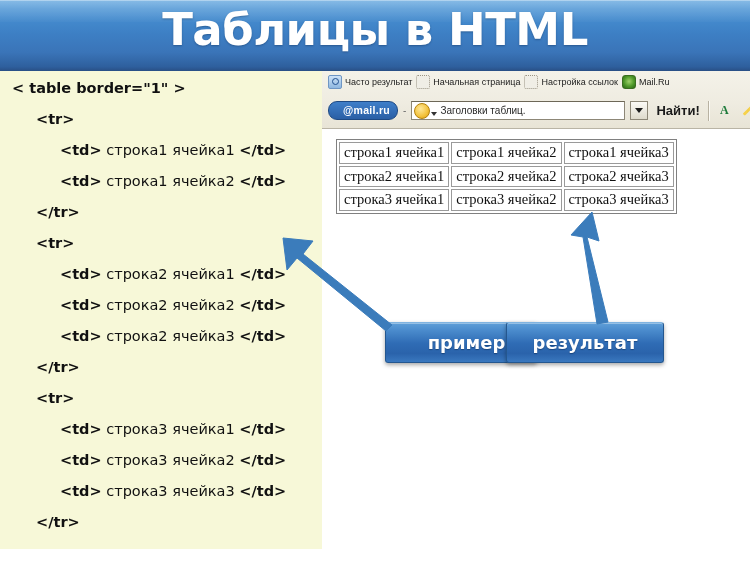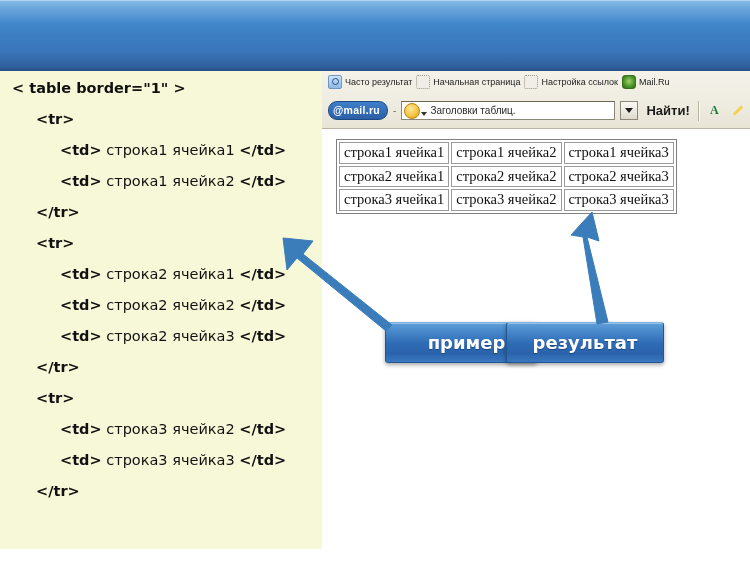--- a/index.html
+++ b/index.html
@@ -149,21 +149,21 @@
     padding-left: 6px;
     box-sizing: border-box;
   }
   #mailru-logo {
     background: linear-gradient(to bottom, #3f7fc9 0%, #2a5fa5 100%);
     color: #ffffff;
     font-size: 10.5px;
     font-weight: bold;
     font-family: "Liberation Sans", sans-serif;
     border-radius: 9px;
-    padding: 2px 7px 3px 4px;
+    padding: 2px 7px 3px 14px;
     border: 1px solid #1e4a84;
     letter-spacing: 0.3px;
     white-space: nowrap;
     flex: 0 0 auto;
   }
   #logo-divider {
     color: #6b6b6b;
     font-size: 10px;
     flex: 0 0 auto;
   }
@@ -320,35 +320,37 @@
     left: 0; top: 0;
     width: 750px; height: 561px;
     pointer-events: none;
   }
 </style>
 </head>
 <body>
 
 <div id="title-banner">
   <div class="sheen"></div>
+  <div id="page-title">Таблицы в HTML</div>
 </div>
 
 <div id="code-panel">
 
 <div class="code-line ind0"><span class="tag">&lt; table border="1" &gt;</span></div>
     <div class="code-line ind1"><span class="tag">&lt;tr&gt;</span></div>
     <div class="code-line ind2"><span class="tag">&lt;td&gt;</span><span class="txt"> строка1 ячейка1 </span><span class="tag">&lt;/td&gt;</span></div>
     <div class="code-line ind2"><span class="tag">&lt;td&gt;</span><span class="txt"> строка1 ячейка2 </span><span class="tag">&lt;/td&gt;</span></div>
     <div class="code-line ind1"><span class="tag">&lt;/tr&gt;</span></div>
     <div class="code-line ind1"><span class="tag">&lt;tr&gt;</span></div>
     <div class="code-line ind2"><span class="tag">&lt;td&gt;</span><span class="txt"> строка2 ячейка1 </span><span class="tag">&lt;/td&gt;</span></div>
     <div class="code-line ind2"><span class="tag">&lt;td&gt;</span><span class="txt"> строка2 ячейка2 </span><span class="tag">&lt;/td&gt;</span></div>
     <div class="code-line ind2"><span class="tag">&lt;td&gt;</span><span class="txt"> строка2 ячейка3 </span><span class="tag">&lt;/td&gt;</span></div>
     <div class="code-line ind1"><span class="tag">&lt;/tr&gt;</span></div>
     <div class="code-line ind1"><span class="tag">&lt;tr&gt;</span></div>
+    <div class="code-line ind2"><span class="tag">&lt;td&gt;</span><span class="txt"> строка3 ячейка1 </span><span class="tag">&lt;/td&gt;</span></div>
     <div class="code-line ind2"><span class="tag">&lt;td&gt;</span><span class="txt"> строка3 ячейка2 </span><span class="tag">&lt;/td&gt;</span></div>
     <div class="code-line ind2"><span class="tag">&lt;td&gt;</span><span class="txt"> строка3 ячейка3 </span><span class="tag">&lt;/td&gt;</span></div>
     <div class="code-line ind1"><span class="tag">&lt;/tr&gt;</span></div>
   </div>
 
 <div id="browser-panel">
 
   <div id="browser-toolbars">
 
     <div id="links-bar">

